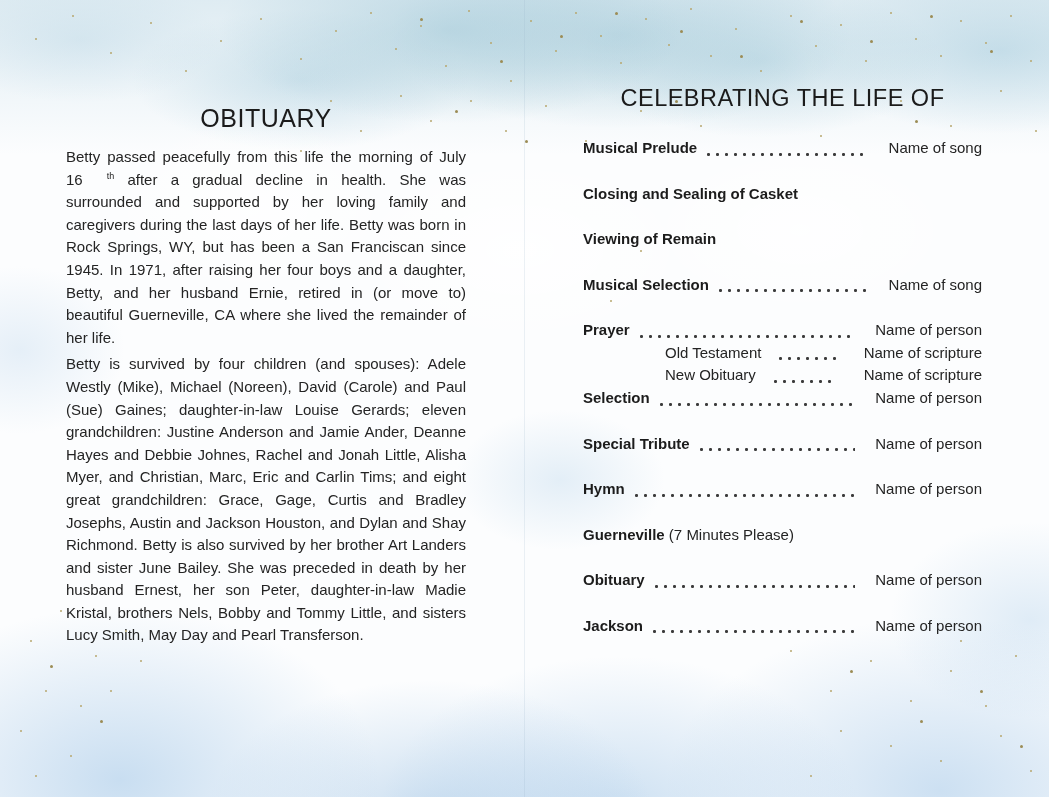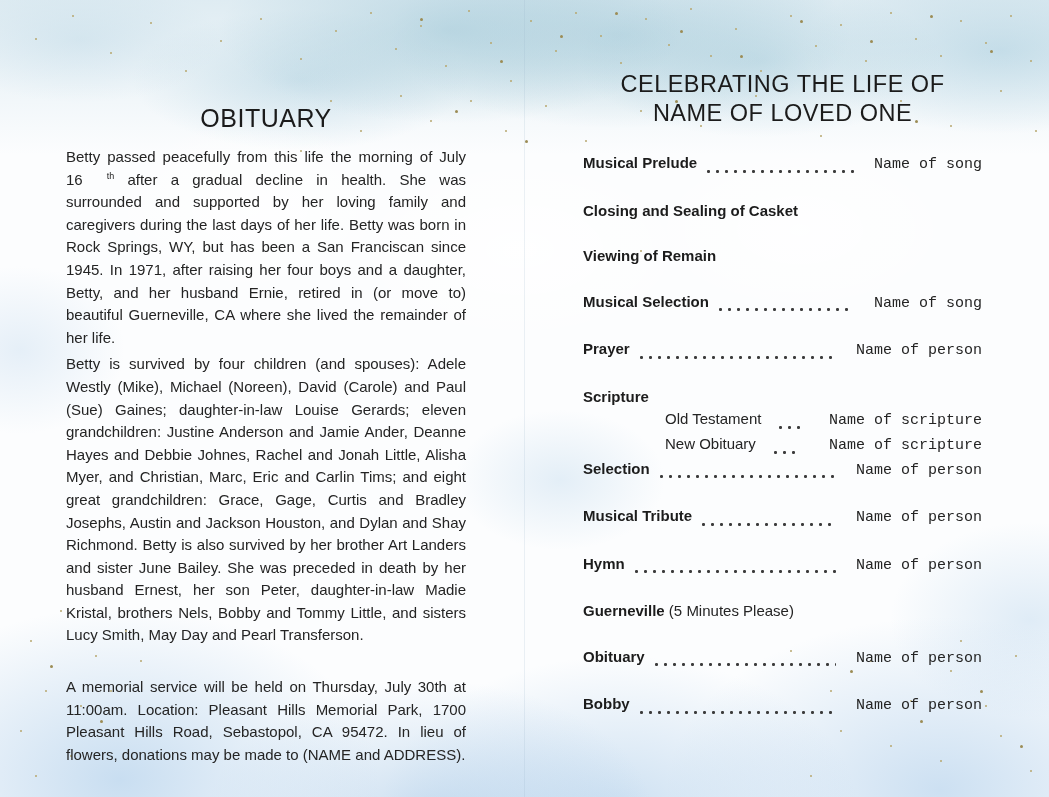--- a/index.html
+++ b/index.html
@@ -65,60 +65,58 @@
     text-align:center;color:#1b1b1b;line-height:30px;
   }
   .page-left p{
     margin:0;font-size:15px;line-height:22.6px;text-align:justify;color:#242424;
   }
   .page-left p + p{margin-top:4px;}
   .page-left p:nth-child(3){margin-top:29px;}
   .page-left sup{font-size:9px;line-height:0;padding-left:24px;}
 
   
-  .page-right{position:absolute;left:583px;top:70px;width:399px;}
+  .page-right{position:absolute;left:583px;top:84px;width:399px;}
   .celebrate-title{
     margin:0 0 24px 0;font-size:23.5px;font-weight:400;letter-spacing:0.5px;
     text-align:center;color:#1b1b1b;line-height:29px;
   }
   .prow{display:flex;align-items:baseline;font-size:15px;line-height:22.7px;margin-top:22.8px;}
   .prow:first-child{margin-top:13px;}
   .prow.tight{margin-top:0;}
   .prow.indent{padding-left:82px;gap:8px;}
   .plabel{font-weight:700;color:#1c1c1c;white-space:nowrap;}
   .plabel.plain{font-weight:400;color:#242424;}
   .psuffix{font-weight:400;color:#242424;white-space:pre;}
   .leader{
     flex:1;height:3px;align-self:flex-end;margin:0 20px 4px 10px;
     background-image:radial-gradient(circle at 1.5px 1.5px, #3c3c3c 1.25px, rgba(0,0,0,0) 1.8px);
     background-size:9px 3px;background-repeat:repeat-x;
   }
-  .pvalue{font-weight:400;color:#242424;white-space:nowrap;text-align:right;font-family:Liberation Mono, monospace;}
+  .pvalue{font-weight:400;color:#242424;white-space:nowrap;text-align:right;}
 </style>
 </head>
 <body>
 
 <div class="spread">
   <div class="speck speck-a"></div>
   <div class="speck speck-b"></div>
   <div class="fold"></div>
 
   <div class="page-left">
     <h1 class="obit-title">OBITUARY</h1>
     <div>
         <p><span>Betty passed peacefully from this life the morning of July 16</span><sup>th</sup><span> after a gradual decline in health.  She was surrounded and supported by her loving family and caregivers during the last days of her life.  Betty was born in Rock Springs, WY, but has been a San Franciscan since 1945.  In 1971, after raising her four boys and a daughter, Betty, and her husband Ernie, retired in (or move to) beautiful Guerneville, CA where she lived the remainder of her life.</span></p>
         <p><span>Betty is survived by four children (and spouses): Adele Westly (Mike), Michael (Noreen), David (Carole) and Paul (Sue) Gaines;  daughter-in-law Louise Gerards;  eleven grandchildren: Justine Anderson and Jamie Ander, Deanne Hayes and Debbie Johnes, Rachel and Jonah Little, Alisha Myer, and Christian, Marc, Eric and Carlin Tims;  and eight great grandchildren: Grace, Gage, Curtis and Bradley Josephs, Austin and Jackson Houston, and Dylan and Shay Richmond.  Betty is also survived by her brother Art Landers and sister June Bailey.  She was preceded in death by her husband Ernest, her son Peter, daughter-in-law Madie Kristal, brothers Nels, Bobby and Tommy Little, and sisters Lucy Smith, May Day and Pearl Transferson.</span></p>
-        <p><span>A memorial service will be held on Thursday, July 30th at 11:00am.  Location:  Pleasant Hills Memorial Park, 1700 Pleasant Hills Road, Sebastopol, CA 95472.  In lieu of flowers, donations may be made to (NAME and ADDRESS).</span></p>
       </div>
   </div>
 
   <div class="page-right">
     <h1 class="celebrate-title">
       <span>CELEBRATING THE LIFE OF</span><br>
-      <span>NAME OF LOVED ONE</span>
     </h1>
     <div>
         <div class="prow">
           <span class="plabel">Musical Prelude</span>
           <div class="leader"></div>
           <span class="pvalue">Name of song</span>
         </div>
         <div class="prow">
           <span class="plabel">Closing and Sealing of Casket</span>
         </div>
@@ -128,57 +126,54 @@
         <div class="prow">
           <span class="plabel">Musical Selection</span>
           <div class="leader"></div>
           <span class="pvalue">Name of song</span>
         </div>
         <div class="prow">
           <span class="plabel">Prayer</span>
           <div class="leader"></div>
           <span class="pvalue">Name of person</span>
         </div>
-        <div class="prow">
-          <span class="plabel">Scripture</span>
-        </div>
         <div class="prow tight indent">
           <span class="plabel plain">Old Testament</span>
           <div class="leader"></div>
           <span class="pvalue">Name of scripture</span>
         </div>
         <div class="prow tight indent">
           <span class="plabel plain">New Obituary</span>
           <div class="leader"></div>
           <span class="pvalue">Name of scripture</span>
         </div>
         <div class="prow tight">
           <span class="plabel">Selection</span>
           <div class="leader"></div>
           <span class="pvalue">Name of person</span>
         </div>
         <div class="prow">
-          <span class="plabel">Musical Tribute</span>
+          <span class="plabel">Special Tribute</span>
           <div class="leader"></div>
           <span class="pvalue">Name of person</span>
         </div>
         <div class="prow">
           <span class="plabel">Hymn</span>
           <div class="leader"></div>
           <span class="pvalue">Name of person</span>
         </div>
         <div class="prow">
           <span class="plabel">Guerneville</span>
-          <span class="psuffix"> (5 Minutes Please)</span>
+          <span class="psuffix"> (7 Minutes Please)</span>
         </div>
         <div class="prow">
           <span class="plabel">Obituary</span>
           <div class="leader"></div>
           <span class="pvalue">Name of person</span>
         </div>
         <div class="prow">
-          <span class="plabel">Bobby</span>
+          <span class="plabel">Jackson</span>
           <div class="leader"></div>
           <span class="pvalue">Name of person</span>
         </div>
       </div>
   </div>
 </div>
 
 </body></html>

